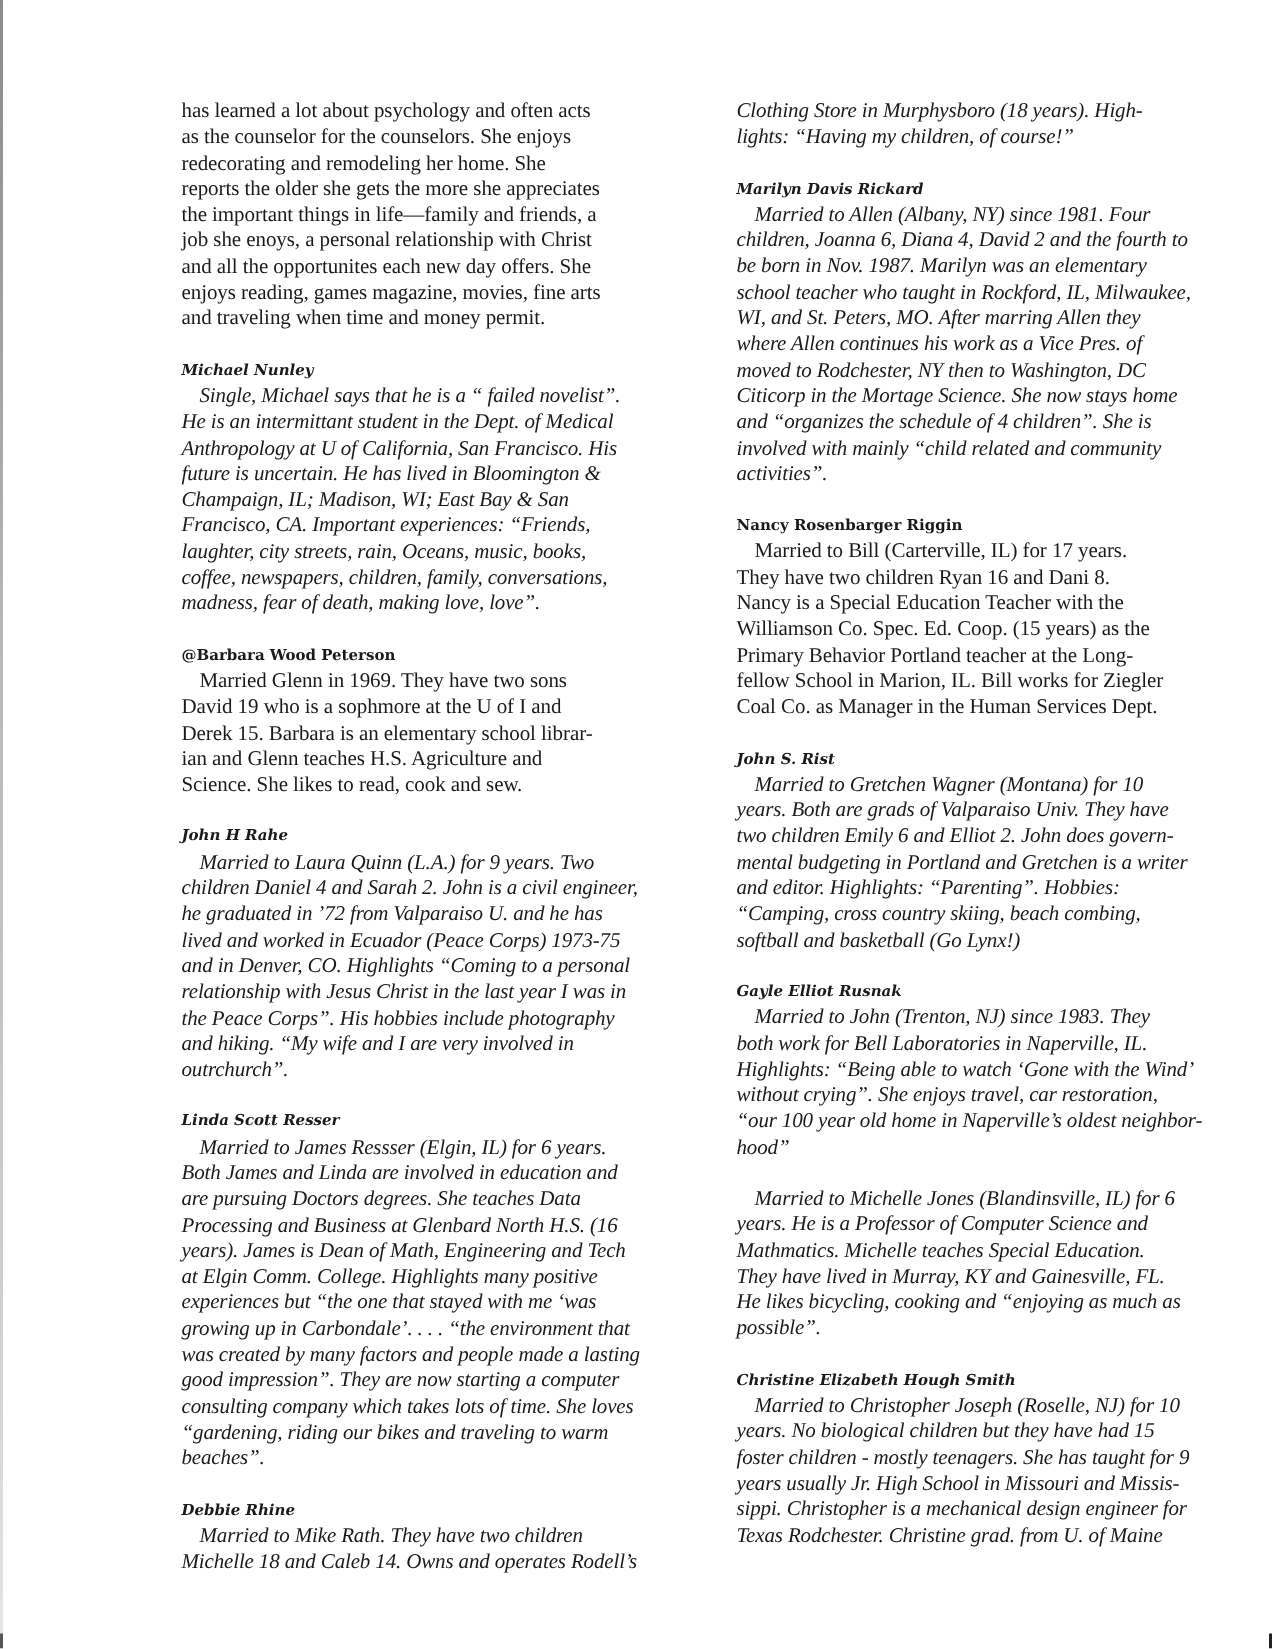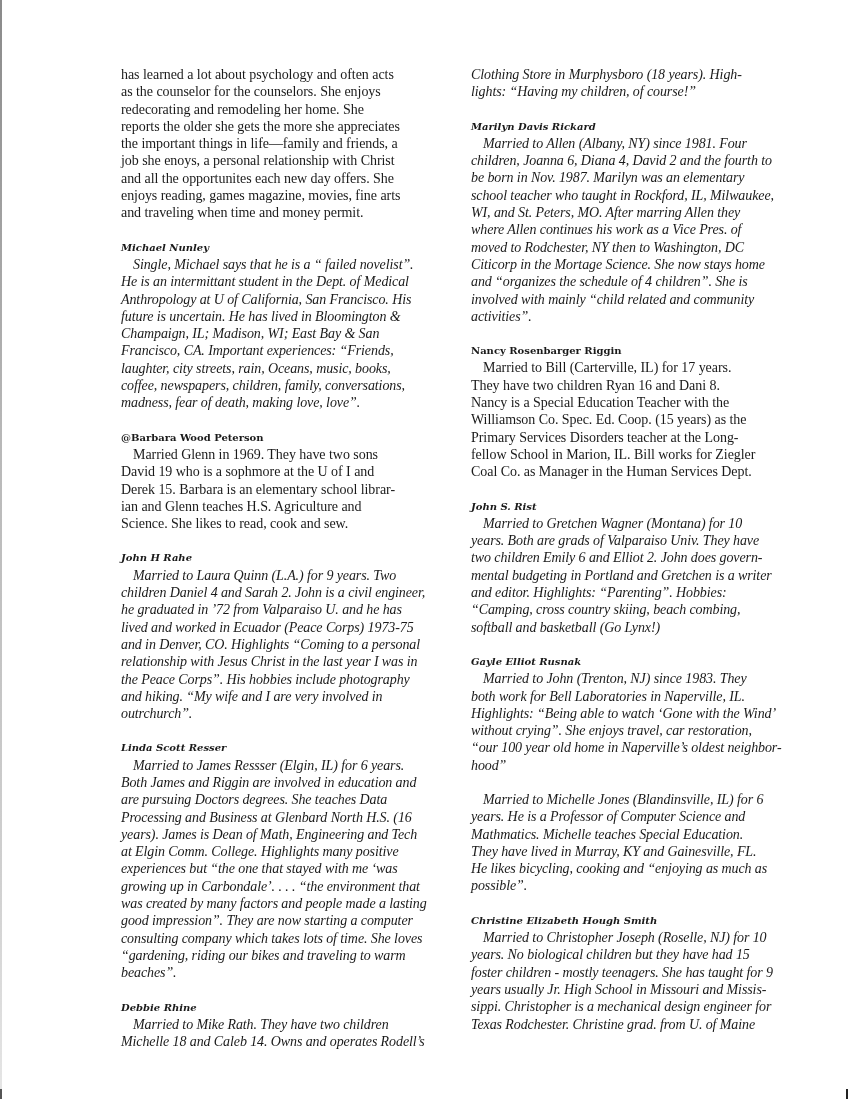--- a/index.html
+++ b/index.html
@@ -8,21 +8,21 @@
     color: #1a1a1a;
   }
   .edge-left {
     position: absolute; left: 0; top: 0; width: 2px; height: 1099px;
     background: linear-gradient(to bottom, #8a8a8a, #b8b8b8 40%, #d0d0d0 80%, #e6e6e6);
   }
   .tick-bl { position: absolute; left: 0; bottom: 0; width: 2px; height: 10px; background: #555; }
   .tick-br { position: absolute; right: 2px; bottom: 0; width: 2px; height: 10px; background: #222; }
   .col { position: absolute; top: 66px; }
   .col-left { left: 121px; width: 320px; }
-  .col-right { left: 471px; width: 320px; }
+  .col-right { left: 491px; width: 320px; }
   .entry { margin: 0; }
   .name {
     font-family: "DejaVu Serif", "Liberation Serif", serif;
     font-size: 10px; font-weight: bold; line-height: 17.3px; white-space: nowrap;
   }
   .name.italic { font-style: italic; }
   .line {
     font-family: "Liberation Serif", "DejaVu Serif", serif;
     font-size: 14.3px; line-height: 17.3px; white-space: nowrap; display: block;
   }
@@ -82,21 +82,21 @@
       <span class="line italic">and in Denver, CO.  Highlights “Coming to a personal</span>
       <span class="line italic">relationship with Jesus Christ in the last year I was in</span>
       <span class="line italic">the Peace Corps”.  His hobbies include photography</span>
       <span class="line italic">and hiking.  “My wife and I are very involved in</span>
       <span class="line italic">outrchurch”.</span>
     </div>
     <div class="gap"></div>
     <div class="entry">
       <div class="name italic">Linda Scott Resser</div>
       <span class="line italic indent">Married to James Ressser (Elgin, IL) for 6 years.</span>
-      <span class="line italic">Both James and Riggin are involved in education and</span>
+      <span class="line italic">Both James and Linda are involved in education and</span>
       <span class="line italic">are pursuing Doctors degrees.  She teaches Data</span>
       <span class="line italic">Processing and Business at Glenbard North H.S. (16</span>
       <span class="line italic">years).  James is Dean of Math, Engineering and Tech</span>
       <span class="line italic">at Elgin Comm. College.  Highlights many positive</span>
       <span class="line italic">experiences but “the one that stayed with me ‘was</span>
       <span class="line italic">growing up in Carbondale’.  . . . “the environment that</span>
       <span class="line italic">was created by many factors and people made a lasting</span>
       <span class="line italic">good impression”.  They are now starting a computer</span>
       <span class="line italic">consulting company which takes lots of time.  She loves</span>
       <span class="line italic">“gardening, riding our bikes and traveling to warm</span>
@@ -129,21 +129,21 @@
       <span class="line italic">involved with mainly “child related and community</span>
       <span class="line italic">activities”.</span>
     </div>
     <div class="gap"></div>
     <div class="entry">
       <div class="name">Nancy Rosenbarger Riggin</div>
       <span class="line upright indent">Married to Bill (Carterville, IL) for 17 years.</span>
       <span class="line upright">They have two children Ryan 16 and Dani 8.</span>
       <span class="line upright">Nancy is a Special Education Teacher with the</span>
       <span class="line upright">Williamson Co. Spec. Ed. Coop. (15 years) as the</span>
-      <span class="line upright">Primary Services Disorders teacher at the Long-</span>
+      <span class="line upright">Primary Behavior Portland teacher at the Long-</span>
       <span class="line upright">fellow School in Marion, IL.  Bill works for Ziegler</span>
       <span class="line upright">Coal Co. as Manager in the Human Services Dept.</span>
     </div>
     <div class="gap"></div>
     <div class="entry">
       <div class="name italic">John S. Rist</div>
       <span class="line italic indent">Married to Gretchen Wagner (Montana) for 10</span>
       <span class="line italic">years.  Both are grads of Valparaiso Univ.  They have</span>
       <span class="line italic">two children Emily 6 and Elliot 2.  John does govern-</span>
       <span class="line italic">mental budgeting in Portland and Gretchen is a writer</span>

